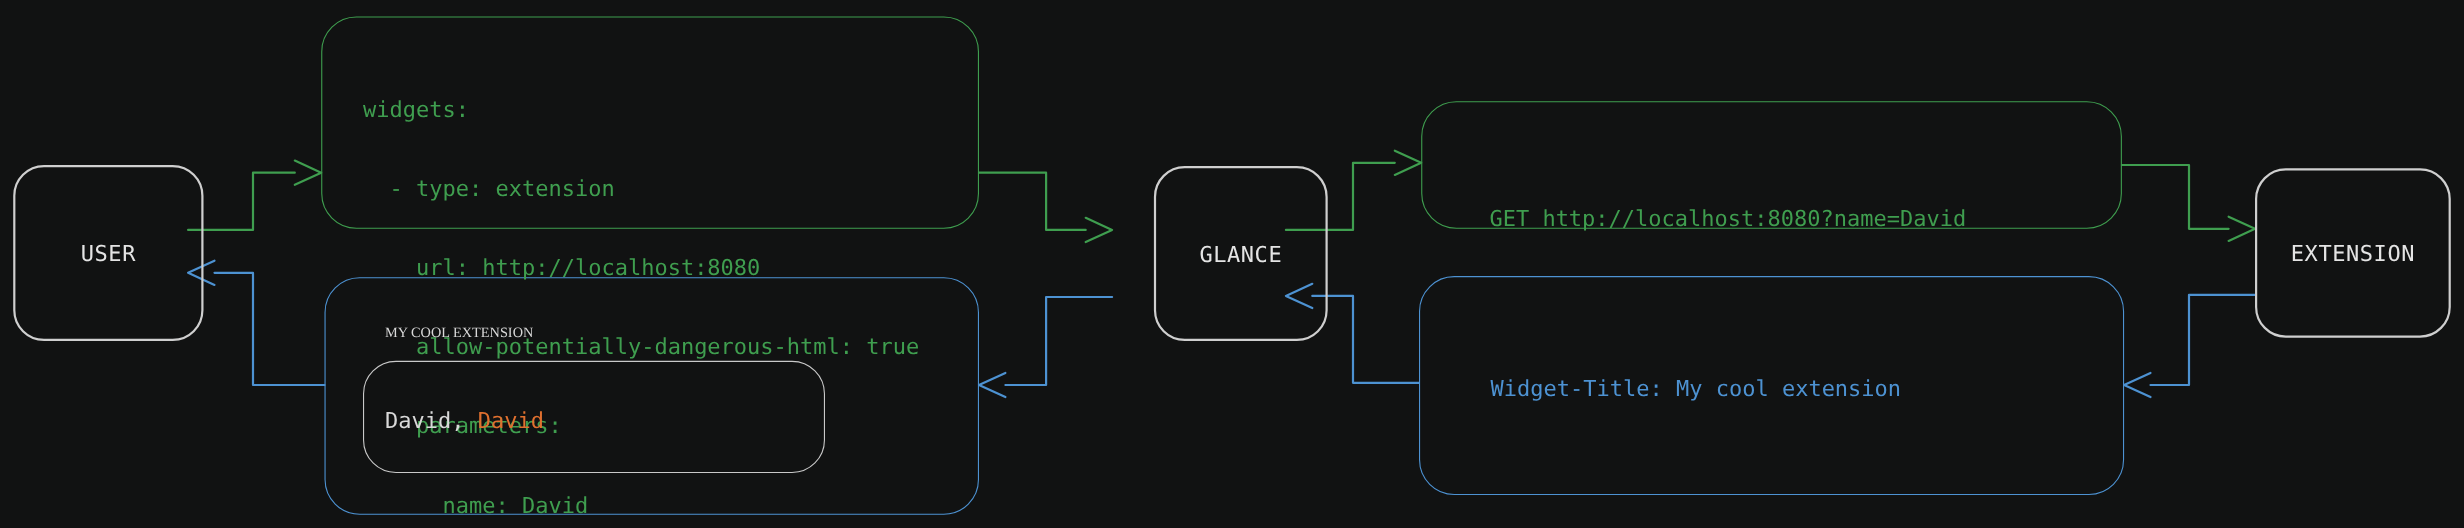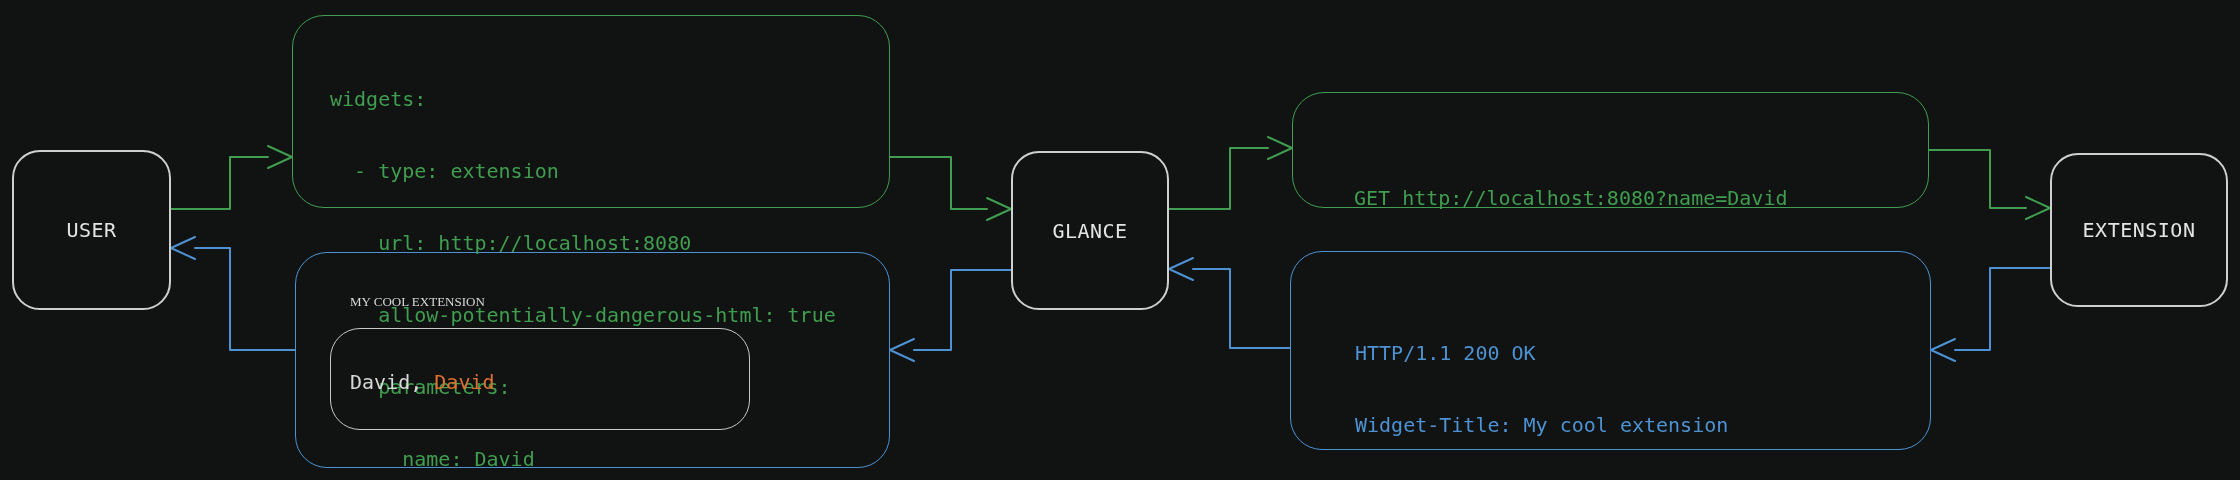--- a/index.html
+++ b/index.html
@@ -87,24 +87,24 @@
   <path class="blue" d="M2050,268 H1990 V350 H1955"></path>
   <path class="blue" d="M1955,339 L1931,350 L1955,361"></path>
   <path class="blue" d="M1290,348 H1230 V269 H1193"></path>
   <path class="blue" d="M1193,258 L1169,269 L1193,280"></path>
   <path class="blue" d="M1011,270 H951 V350 H914"></path>
   <path class="blue" d="M914,339 L890,350 L914,361"></path>
   <path class="blue" d="M295,350 H230 V248 H195"></path>
   <path class="blue" d="M195,237 L171,248 L195,259"></path>
 </svg>
 
-<div class="node" style="left:12px;top:150px;width:159px;height:160px;">
+<div class="node" style="left:12px;top:150px;width:173px;height:160px;">
   <span>USER</span>
 </div>
-<div class="node" style="left:1011px;top:151px;width:158px;height:159px;justify-content:center;">
+<div class="node" style="left:1049px;top:151px;width:158px;height:159px;justify-content:center;">
   <span>GLANCE</span>
 </div>
 <div class="node" style="left:2050px;top:153px;width:178px;height:154px;">
   <span>EXTENSION</span>
 </div>
 
 <div class="cbox green-border" style="left:292px;top:15px;width:598px;height:193px;"></div>
 <div class="code green-text" style="left:318px;top:39px;">
   <div class="code-line">widgets:</div>
   <div class="code-line">  - type: extension</div>
@@ -114,21 +114,20 @@
   <div class="code-line">      name: David</div>
 </div>
 
 <div class="cbox green-border" style="left:1292px;top:92px;width:637px;height:116px;"></div>
 <div class="code green-text" style="left:1342px;top:138px;">
   <div class="code-line">GET http://localhost:8080?name=David</div>
 </div>
 
 <div class="cbox blue-border" style="left:1290px;top:251px;width:641px;height:199px;"></div>
 <div class="code blue-text" style="left:1343px;top:293px;">
-  <div class="code-line">HTTP/1.1 200 OK</div>
   <div class="code-line">Widget-Title: My cool extension</div>
   
   
   
 </div>
 
 <div class="cbox blue-border" style="left:295px;top:252px;width:595px;height:216px;"></div>
 <div id="widget-title" style="left:350px;top:290px;">MY COOL EXTENSION</div>
 <div id="widget-preview" style="left:330px;top:328px;width:420px;height:102px;"></div>
 <div id="greeting" style="left:350px;top:370px;"><span>David, </span><span class="name">David</span></div>

